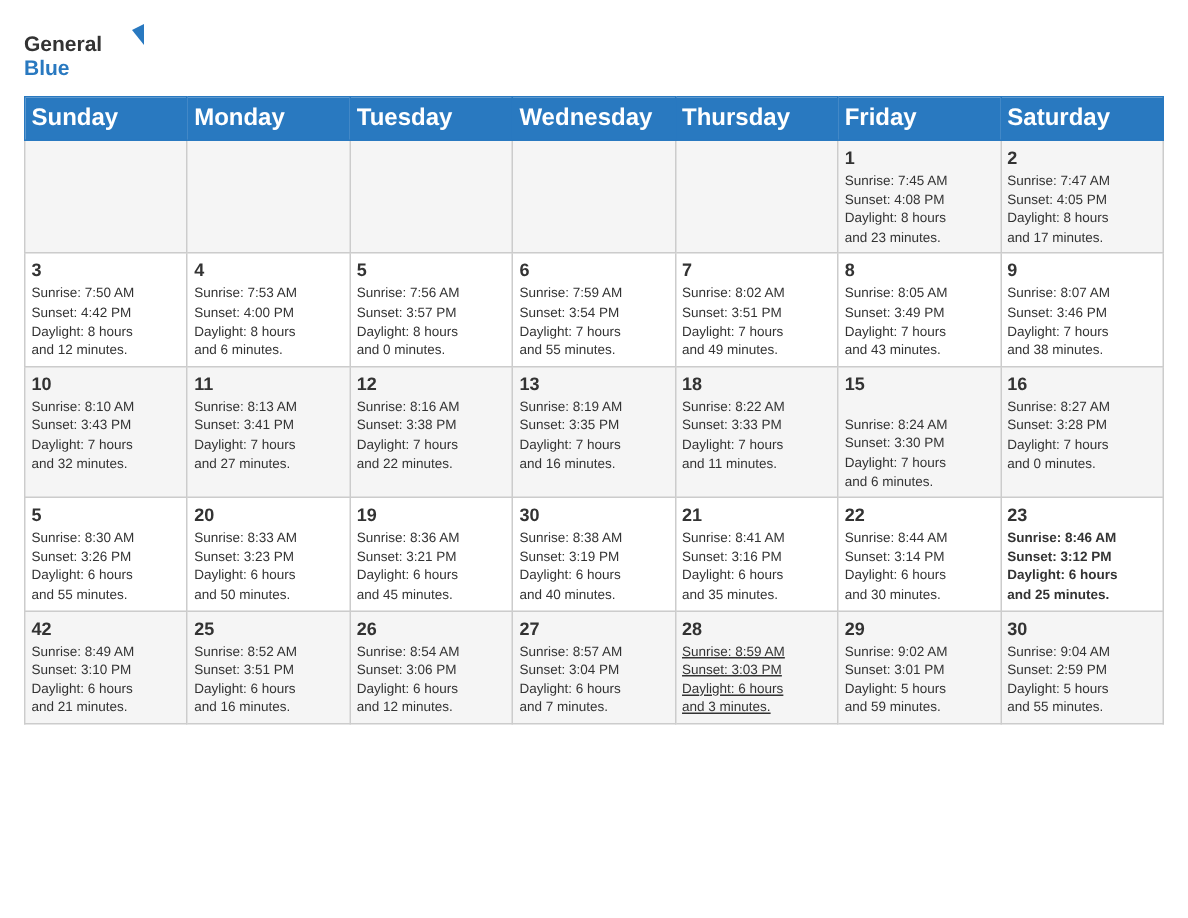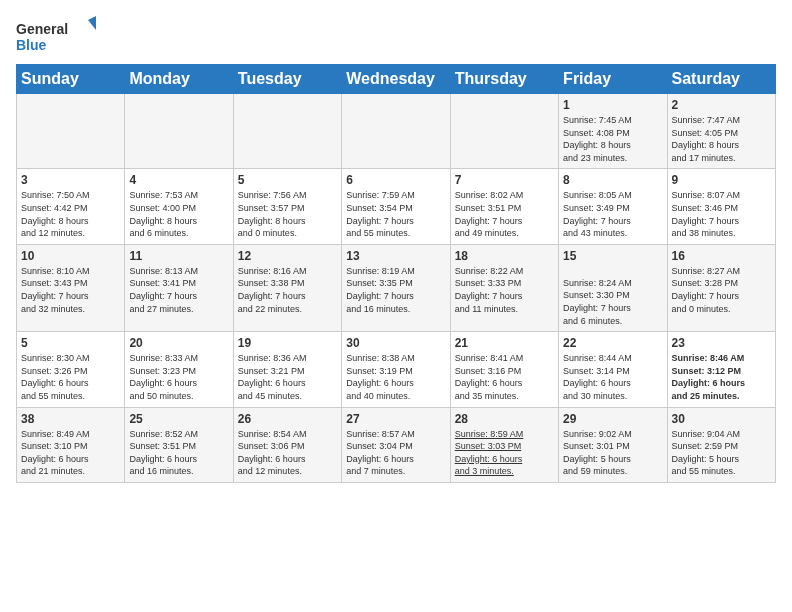--- a/index.html
+++ b/index.html
@@ -275,21 +275,21 @@
         <td>
           <div class="day-number">23</div>
           <div class="day-info" style="white-space: pre-line; font-weight: bold;">Sunrise: 8:46 AM
 Sunset: 3:12 PM
 Daylight: 6 hours
 and 25 minutes.</div>
         </td>
       </tr>
       <tr>
         <td>
-          <div class="day-number">38</div>
+          <div class="day-number">42</div>
           <div class="day-info" style="white-space: pre-line;">Sunrise: 8:49 AM
 Sunset: 3:10 PM
 Daylight: 6 hours
 and 21 minutes.</div>
         </td>
         <td>
           <div class="day-number">25</div>
           <div class="day-info" style="white-space: pre-line;">Sunrise: 8:52 AM
 Sunset: 3:51 PM
 Daylight: 6 hours

